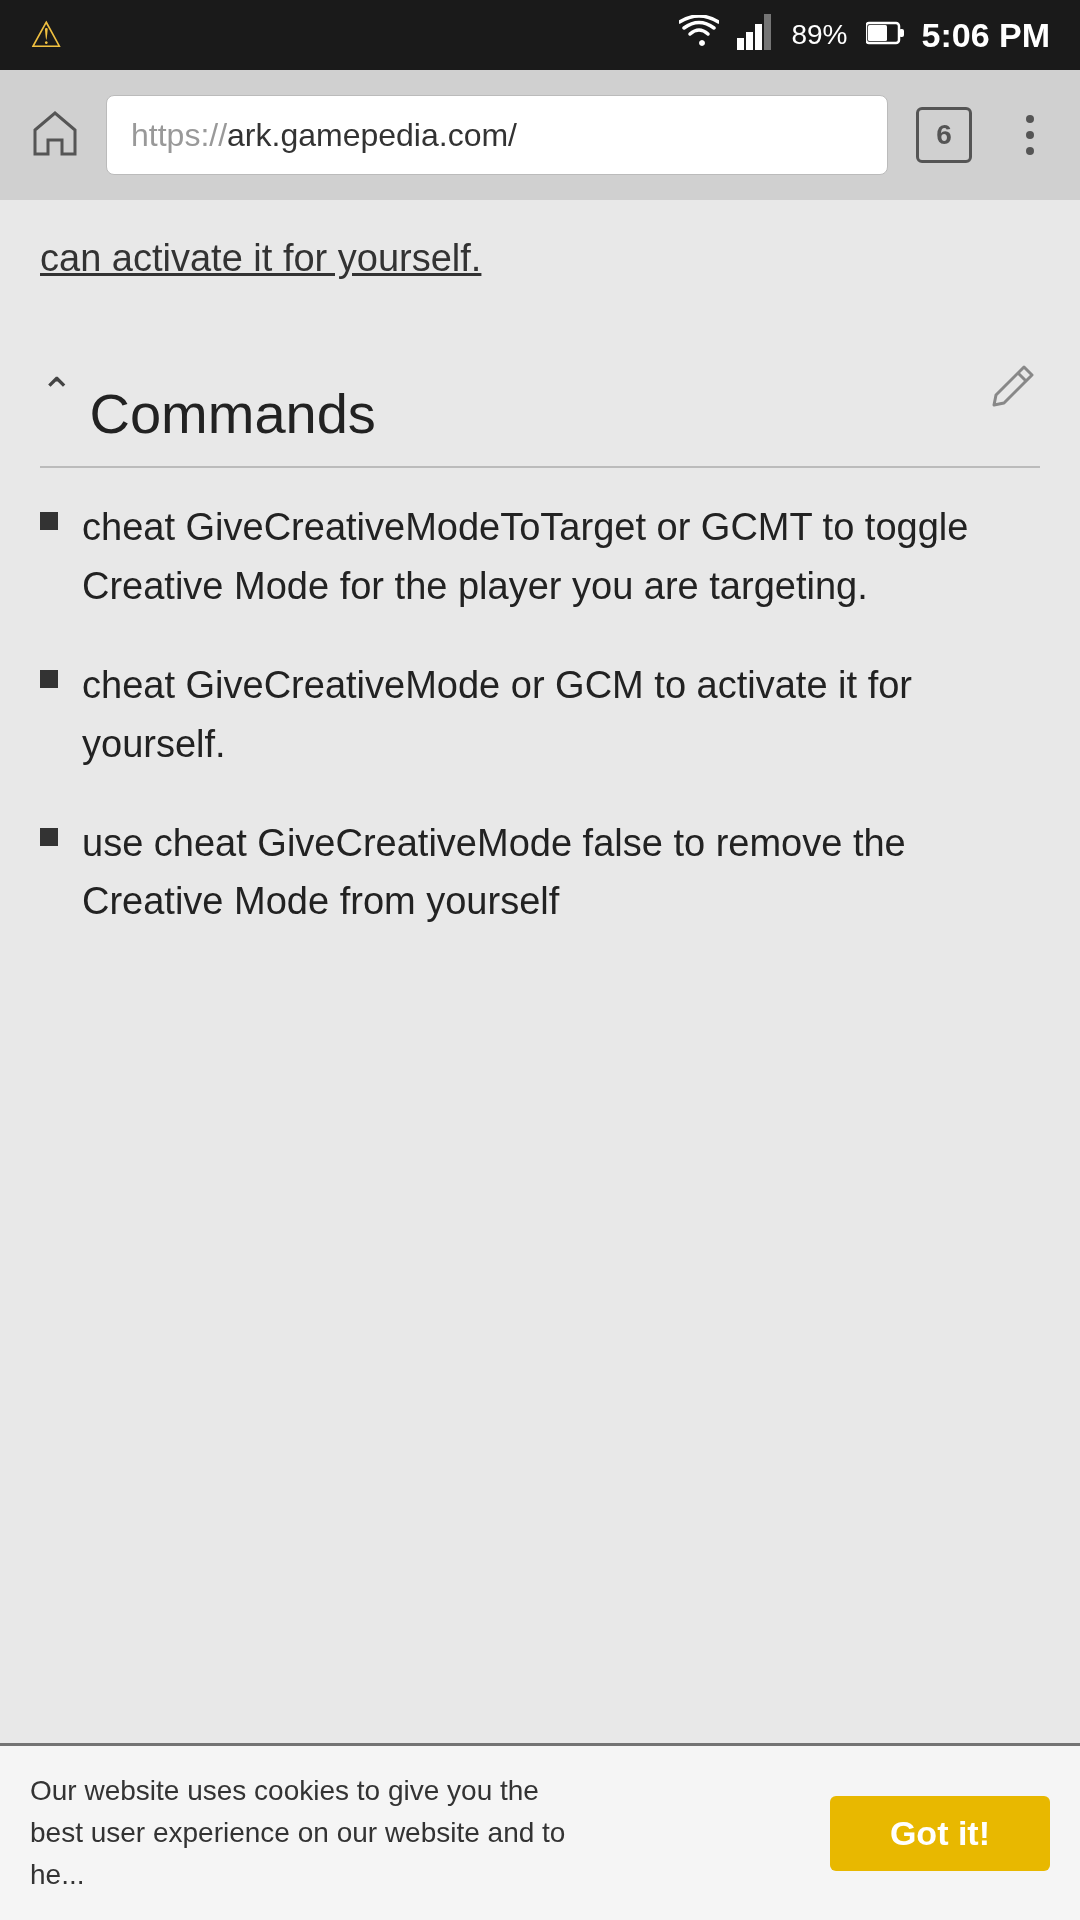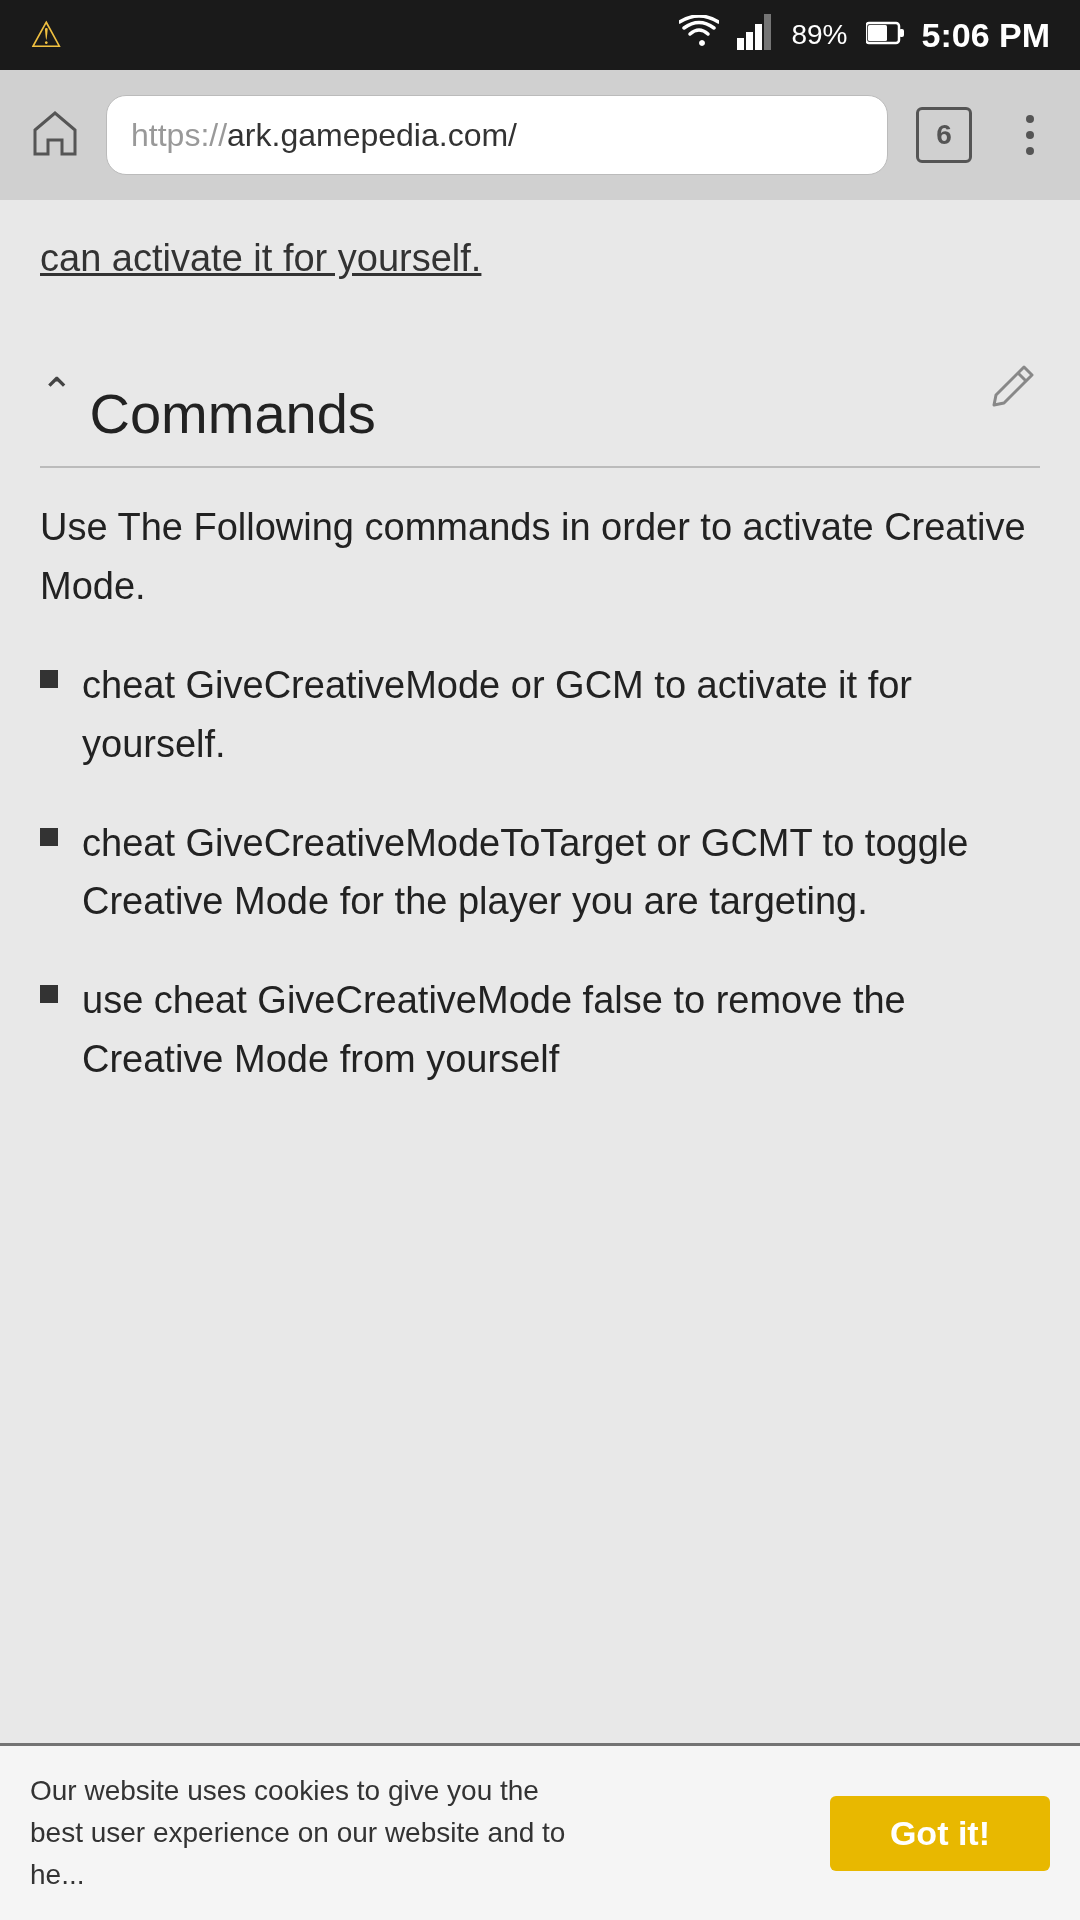--- a/index.html
+++ b/index.html
@@ -68,21 +68,21 @@
     }
     .home-icon svg {
       width: 50px;
       height: 50px;
       fill: #555;
     }
     .url-bar {
       flex: 1;
       height: 80px;
       background: #fff;
-      border-radius: 20px;
+      border-radius: 8px;
       display: flex;
       align-items: center;
       padding: 0 24px;
       font-size: 32px;
       color: #333;
       border: 1px solid #bbb;
     }
     .url-https {
       color: #999;
     }
@@ -419,30 +419,29 @@
           <path d="M38 8 L46 16 L18 44 L8 46 L10 36 Z" stroke="#888" stroke-width="3" fill="none" stroke-linejoin="round"></path>
           <line x1="32" y1="14" x2="40" y2="22" stroke="#888" stroke-width="3"></line>
         </svg>
       </span>
     </div>
 
     <div class="divider"></div>
 
     <div class="commands-body">
 
-      <p class="intro-paragraph">Use The Following commands in order to activate Creative Mode.</p>
 
       <ul class="bullet-list">
         <li class="bullet-item">
           <div class="bullet-square"></div>
-          <span class="bullet-text">cheat GiveCreativeMode or GCM to activate it for yourself.</span>
+          <span class="bullet-text">cheat GiveCreativeModeToTarget or GCMT to toggle Creative Mode for the player you are targeting.</span>
         </li>
         <li class="bullet-item">
           <div class="bullet-square"></div>
-          <span class="bullet-text">cheat GiveCreativeModeToTarget or GCMT to toggle Creative Mode for the player you are targeting.</span>
+          <span class="bullet-text">cheat GiveCreativeMode or GCM to activate it for yourself.</span>
         </li>
         <li class="bullet-item">
           <div class="bullet-square"></div>
           <span class="bullet-text">use cheat GiveCreativeMode false to remove the Creative Mode from yourself</span>
         </li>
       </ul>
 
     </div>
   </div>
 

